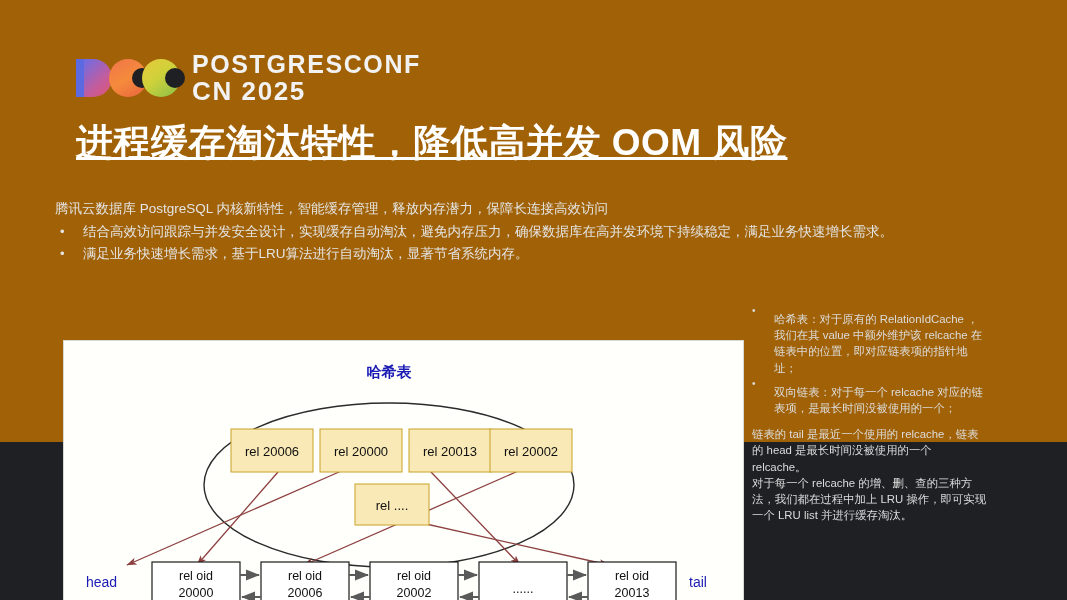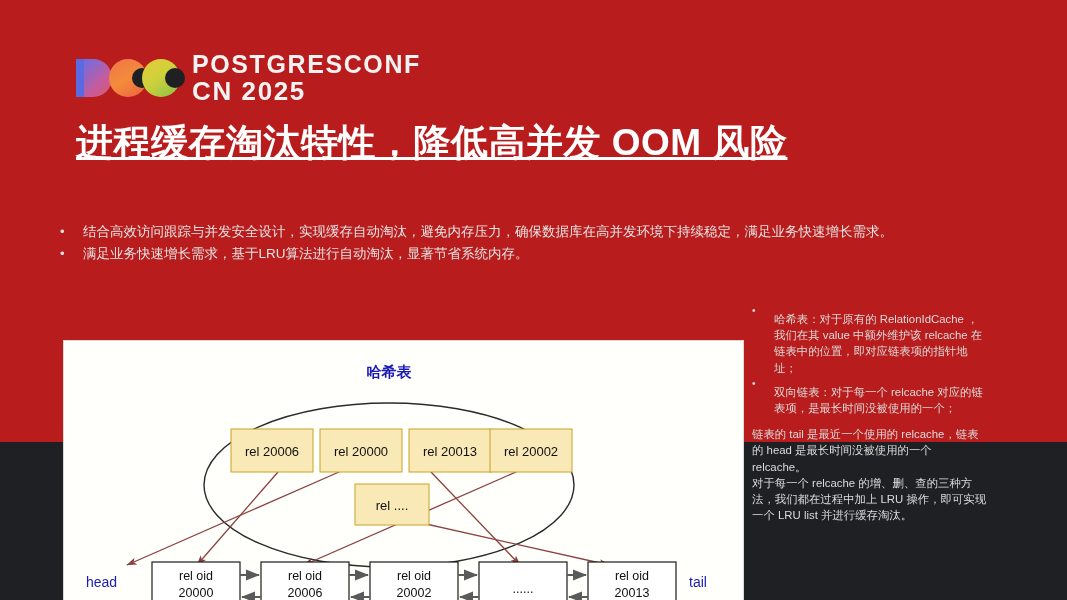--- a/index.html
+++ b/index.html
@@ -5,21 +5,21 @@
   * { box-sizing: border-box; margin: 0; padding: 0; }
   html, body {
     width: 1067px; height: 600px;
     background: #1f2024;
     font-family: "Liberation Sans", "DejaVu Sans", sans-serif;
     overflow: hidden;
   }
   .slide {
     position: relative;
     width: 1067px; height: 442px;
-    background: #b91c1c;
+    background: #a16207;
   }
 
   
   .logo-block {
     position: absolute;
     left: 76px; top: 52px;
     display: flex; align-items: center; gap: 12px;
   }
   .logo-mark { position: relative; width: 104px; height: 38px; }
   .lm-p {
@@ -133,20 +133,21 @@
       <div class="lm-c2"></div>
     </div>
     <div class="logo-text">
       <div class="l1">POSTGRESCONF</div>
       <div class="l2">CN 2025</div>
     </div>
   </div>
 
   <div class="slide-title">进程缓存淘汰特性，降低高并发 OOM 风险</div>
 
+  <div class="lede">腾讯云数据库 PostgreSQL 内核新特性，智能缓存管理，释放内存潜力，保障长连接高效访问</div>
 
   <div class="bullets">
     <div class="bullet">
       <span class="dot">•</span>
       <span class="btext">结合高效访问跟踪与并发安全设计，实现缓存自动淘汰，避免内存压力，确保数据库在高并发环境下持续稳定，满足业务快速增长需求。</span>
     </div>
     <div class="bullet">
       <span class="dot">•</span>
       <span class="btext">满足业务快速增长需求，基于LRU算法进行自动淘汰，显著节省系统内存。</span>
     </div>

